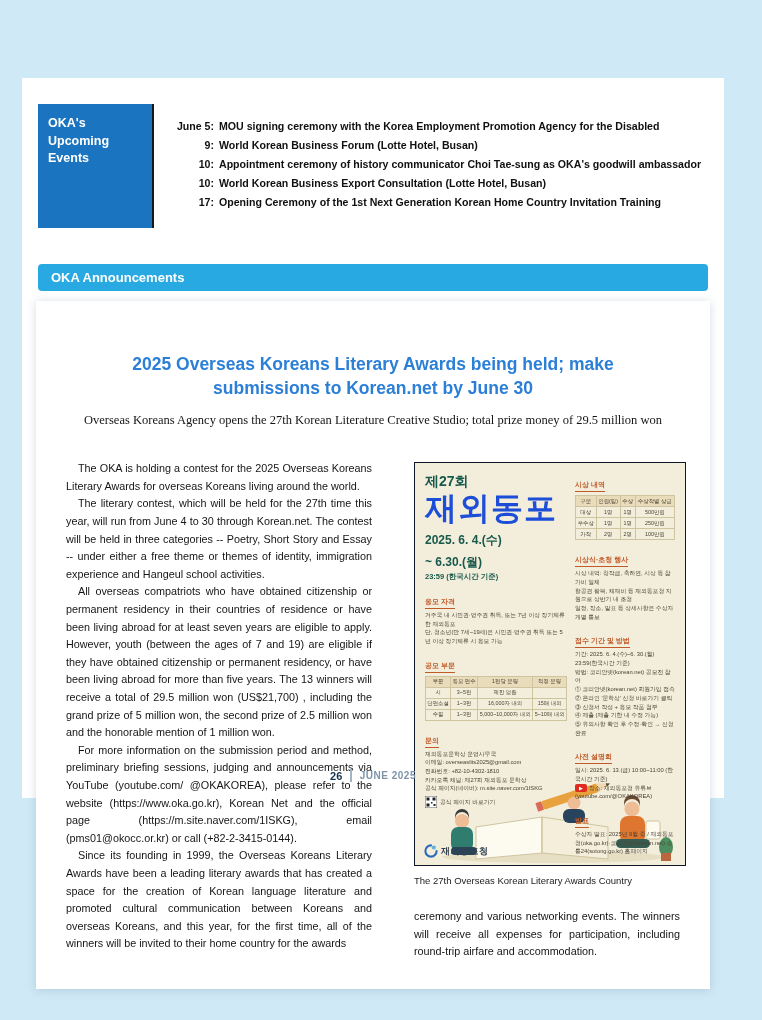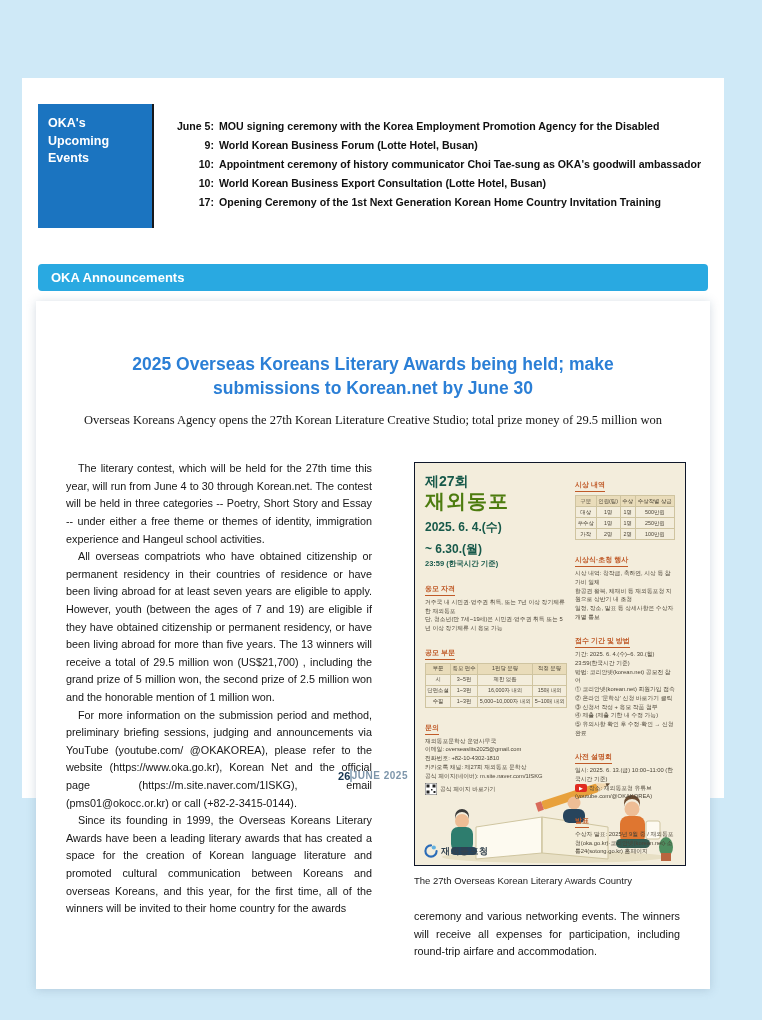--- a/index.html
+++ b/index.html
@@ -33,21 +33,21 @@
   .col-right { flex:1; min-width:0; }
   .body-par { font-size:10.8px; line-height:1.63; text-align:justify; color:#151515; text-indent:12px; }
 
   
   .poster { width:272px; height:404px; margin:2px auto 0 auto; background:#f3eddc; border:1px solid #0f172a;
             padding:10px; position:relative; overflow:hidden; }
   .poster-body { position:relative; z-index:2; display:flex; gap:8px; }
   .p-col-l { width:142px; flex:0 0 auto; }
   .p-col-r { flex:1; min-width:0; }
   .p-edition { font-size:14px; color:#17594a; font-weight:bold; }
-  .p-title { font-size:20px; color:#4d7c0f; font-weight:bold; line-height:1.08; letter-spacing:1px; }
+  .p-title { font-size:32px; color:#1d4ed8; font-weight:bold; line-height:1.08; letter-spacing:1px; }
   .p-date { margin-top:7px; font-size:12px; font-weight:bold; color:#17594a; line-height:1.3; }
   .p-date-small { font-size:7.5px; font-weight:bold; color:#17594a; margin-top:1px; }
   .p-sec { margin-top:8px; }
   .p-sec-title { display:inline-block; font-size:7px; font-weight:bold; color:#c05a28;
                  border-bottom:1px solid #c05a28; padding-bottom:1px; margin-bottom:2px; }
   .p-line { font-size:5.8px; color:#4a4336; line-height:1.5; }
   .p-table { width:100%; border-collapse:collapse; margin-top:1px; }
   .p-table th { background:#e9dcba; }
   .p-table th, .p-table td { border:0.5px solid #cfc4a0; font-size:5.4px; color:#4a4336;
                              padding:1.5px 1px; text-align:center; font-weight:normal; }
@@ -57,21 +57,21 @@
               background:#e02b20; border-radius:2px; color:#fff; font-size:5px; line-height:1; vertical-align:middle; margin-right:2px; }
   .p-illu { position:absolute; left:0; bottom:0; width:100%; height:96px; z-index:1; }
   .p-logo { position:absolute; left:9px; bottom:7px; z-index:3; display:flex; align-items:center; gap:3px; }
   .p-logo-text { font-size:9px; font-weight:bold; color:#33424e; letter-spacing:0.5px; }
   .poster-caption { font-size:9.5px; color:#222; margin-top:9px; }
   .continuation { margin-top:22px; }
   .continuation .body-par { text-indent:0; }
 
   
   .footer { position:absolute; left:0; right:0; bottom:16px; display:flex; align-items:center;
-            justify-content:center; }
+            justify-content:center; gap:8px; }
   .footer .pn { font-size:11px; font-weight:bold; color:#15334e; }
   .footer .divider { width:1.5px; height:13px; background:#9fb4c4; }
   .footer .issue { font-size:10px; font-weight:bold; color:#7d95aa; letter-spacing:0.5px; }
 </style>
 </head>
 <body>
 
 <div class="canvas">
   <div class="page">
 
@@ -109,20 +109,21 @@
       <span>OKA Announcements</span>
     </div>
 
     <section class="article-card">
       <h1 class="title">2025 Overseas Koreans Literary Awards being held; make submissions to Korean.net by June 30</h1>
       <p class="subtitle">Overseas Koreans Agency opens the 27th Korean Literature Creative Studio; total prize money of 29.5 million won</p>
 
       <div class="cols">
 
         <div class="col-left">
+          <p class="body-par">The OKA is holding a contest for the 2025 Overseas Koreans Literary Awards for overseas Koreans living around the world.</p>
           <p class="body-par">The literary contest, which will be held for the 27th time this year, will run from June 4 to 30 through Korean.net. The contest will be held in three categories -- Poetry, Short Story and Essay -- under either a free theme or themes of identity, immigration experience and Hangeul school activities.</p>
           <p class="body-par">All overseas compatriots who have obtained citizenship or permanent residency in their countries of residence or have been living abroad for at least seven years are eligible to apply. However, youth (between the ages of 7 and 19) are eligible if they have obtained citizenship or permanent residency, or have been living abroad for more than five years. The 13 winners will receive a total of 29.5 million won (US$21,700) , including the grand prize of 5 million won, the second prize of 2.5 million won and the honorable mention of 1 million won.</p>
           <p class="body-par">For more information on the submission period and method, preliminary briefing sessions, judging and announcements via YouTube (youtube.com/ @OKAKOREA), please refer to the website (https://www.oka.go.kr), Korean Net and the official page (https://m.site.naver.com/1ISKG), email (pms01@okocc.or.kr) or call (+82-2-3415-0144).</p>
           <p class="body-par">Since its founding in 1999, the Overseas Koreans Literary Awards have been a leading literary awards that has created a space for the creation of Korean language literature and promoted cultural communication between Koreans and overseas Koreans, and this year, for the first time, all of the winners will be invited to their home country for the awards</p>
         </div>
 
         <div class="col-right">
           <div class="poster">
             <div class="poster-body">
 

